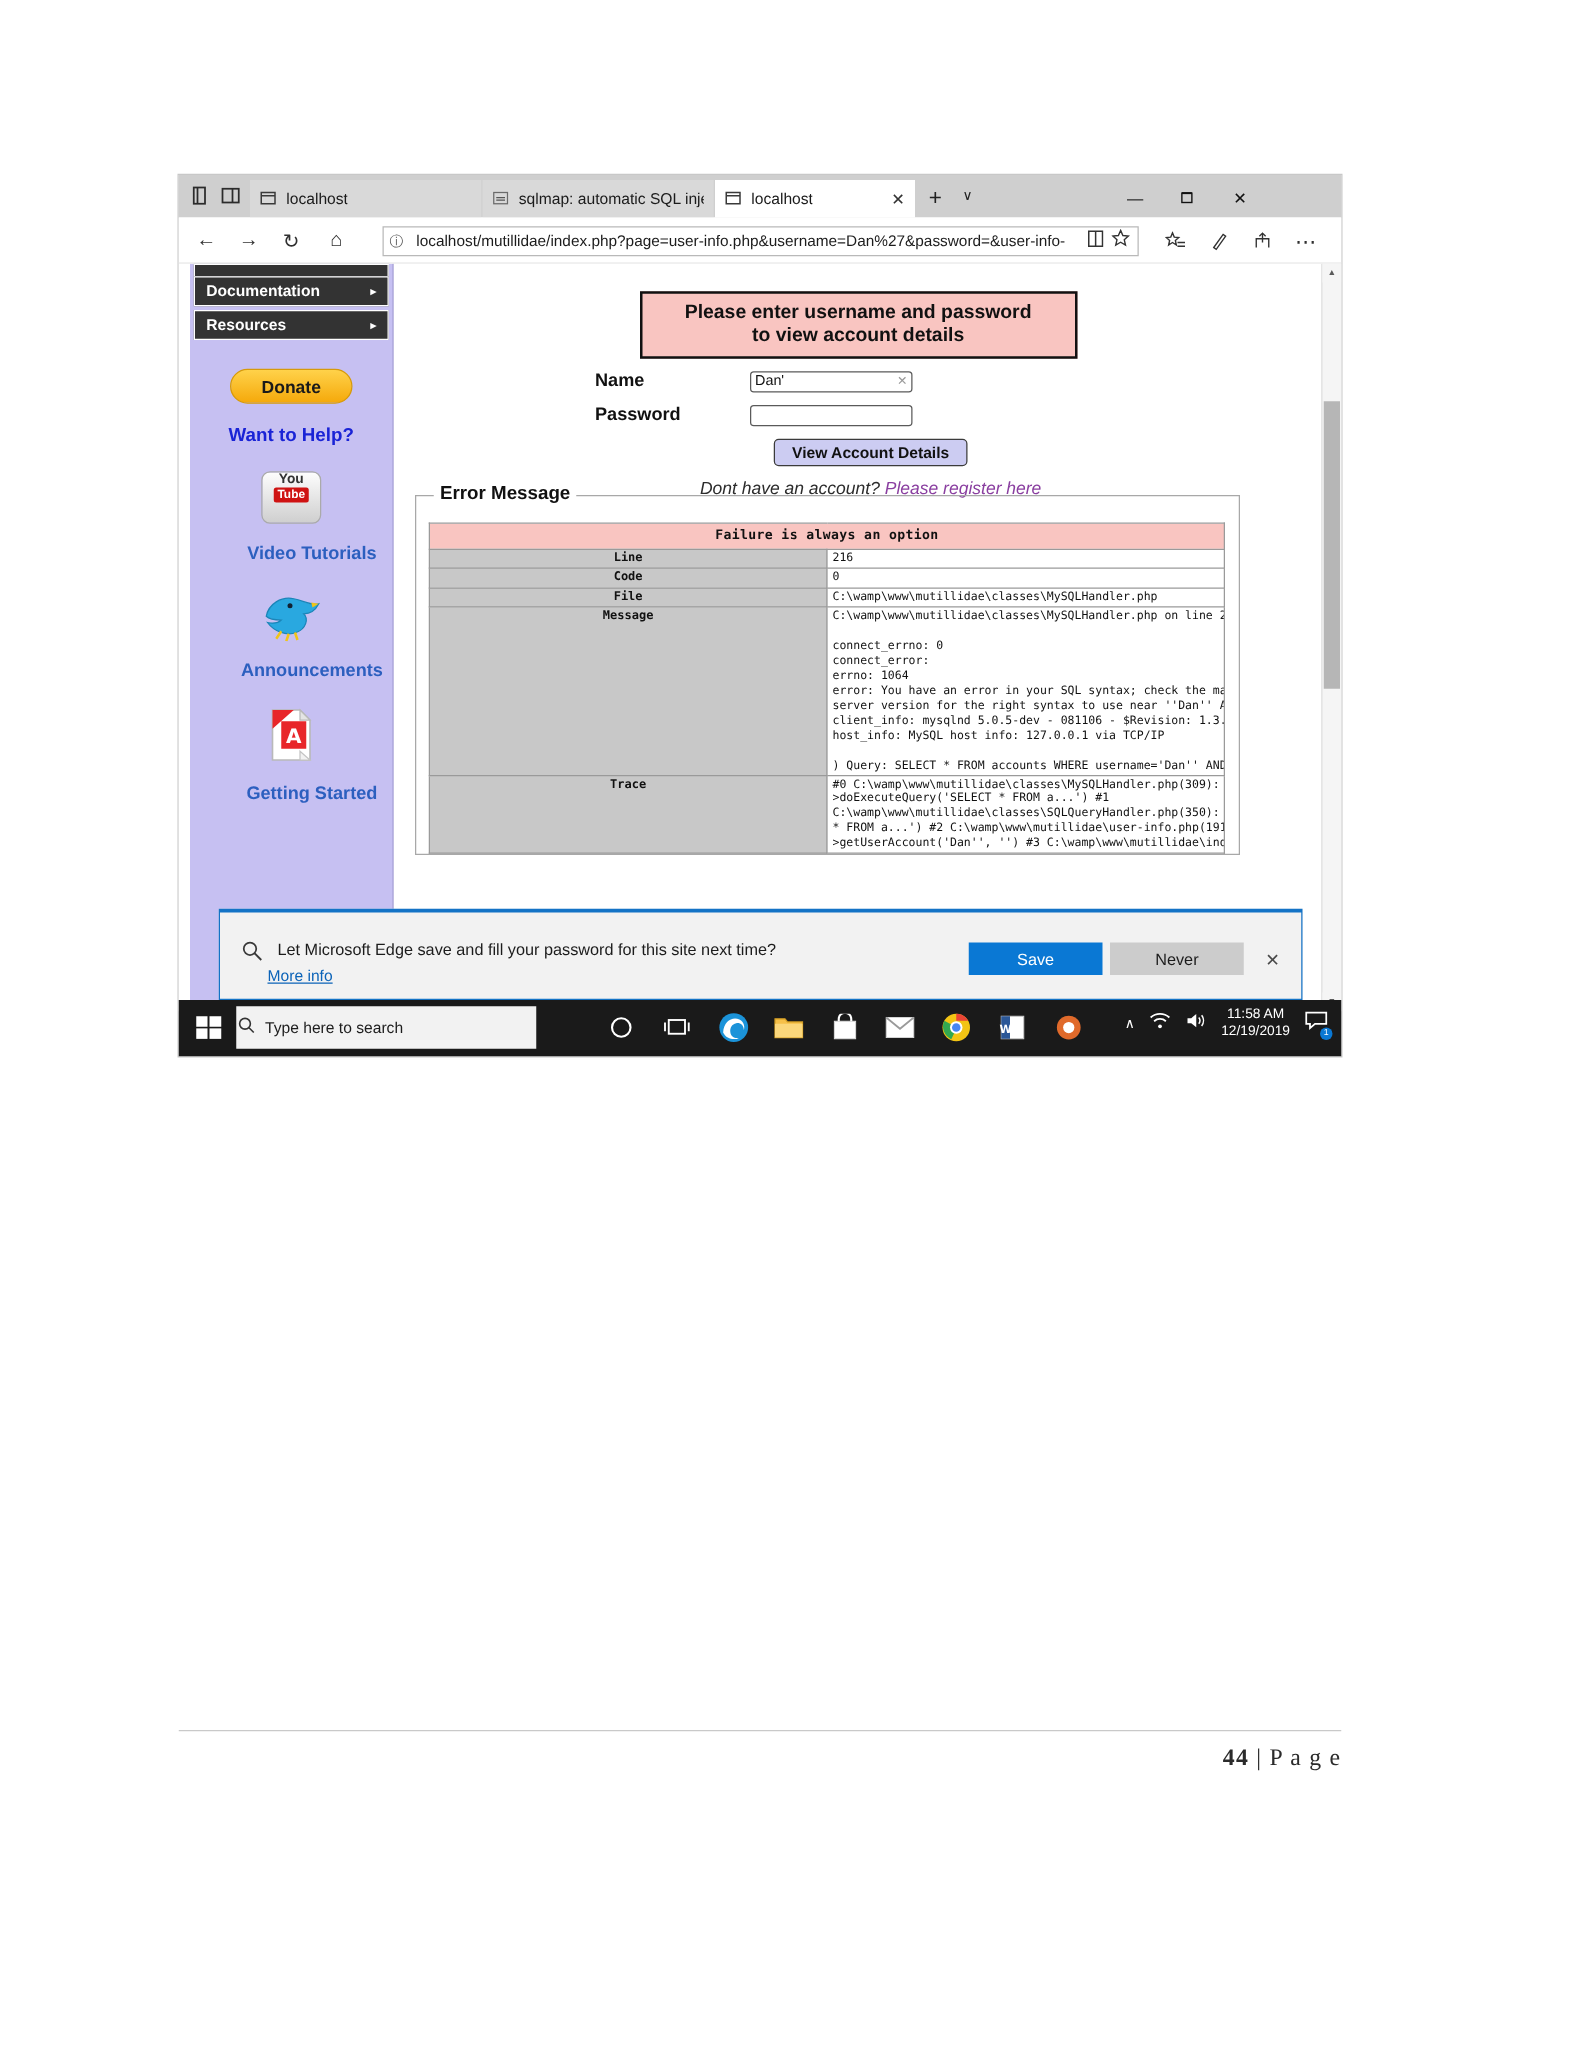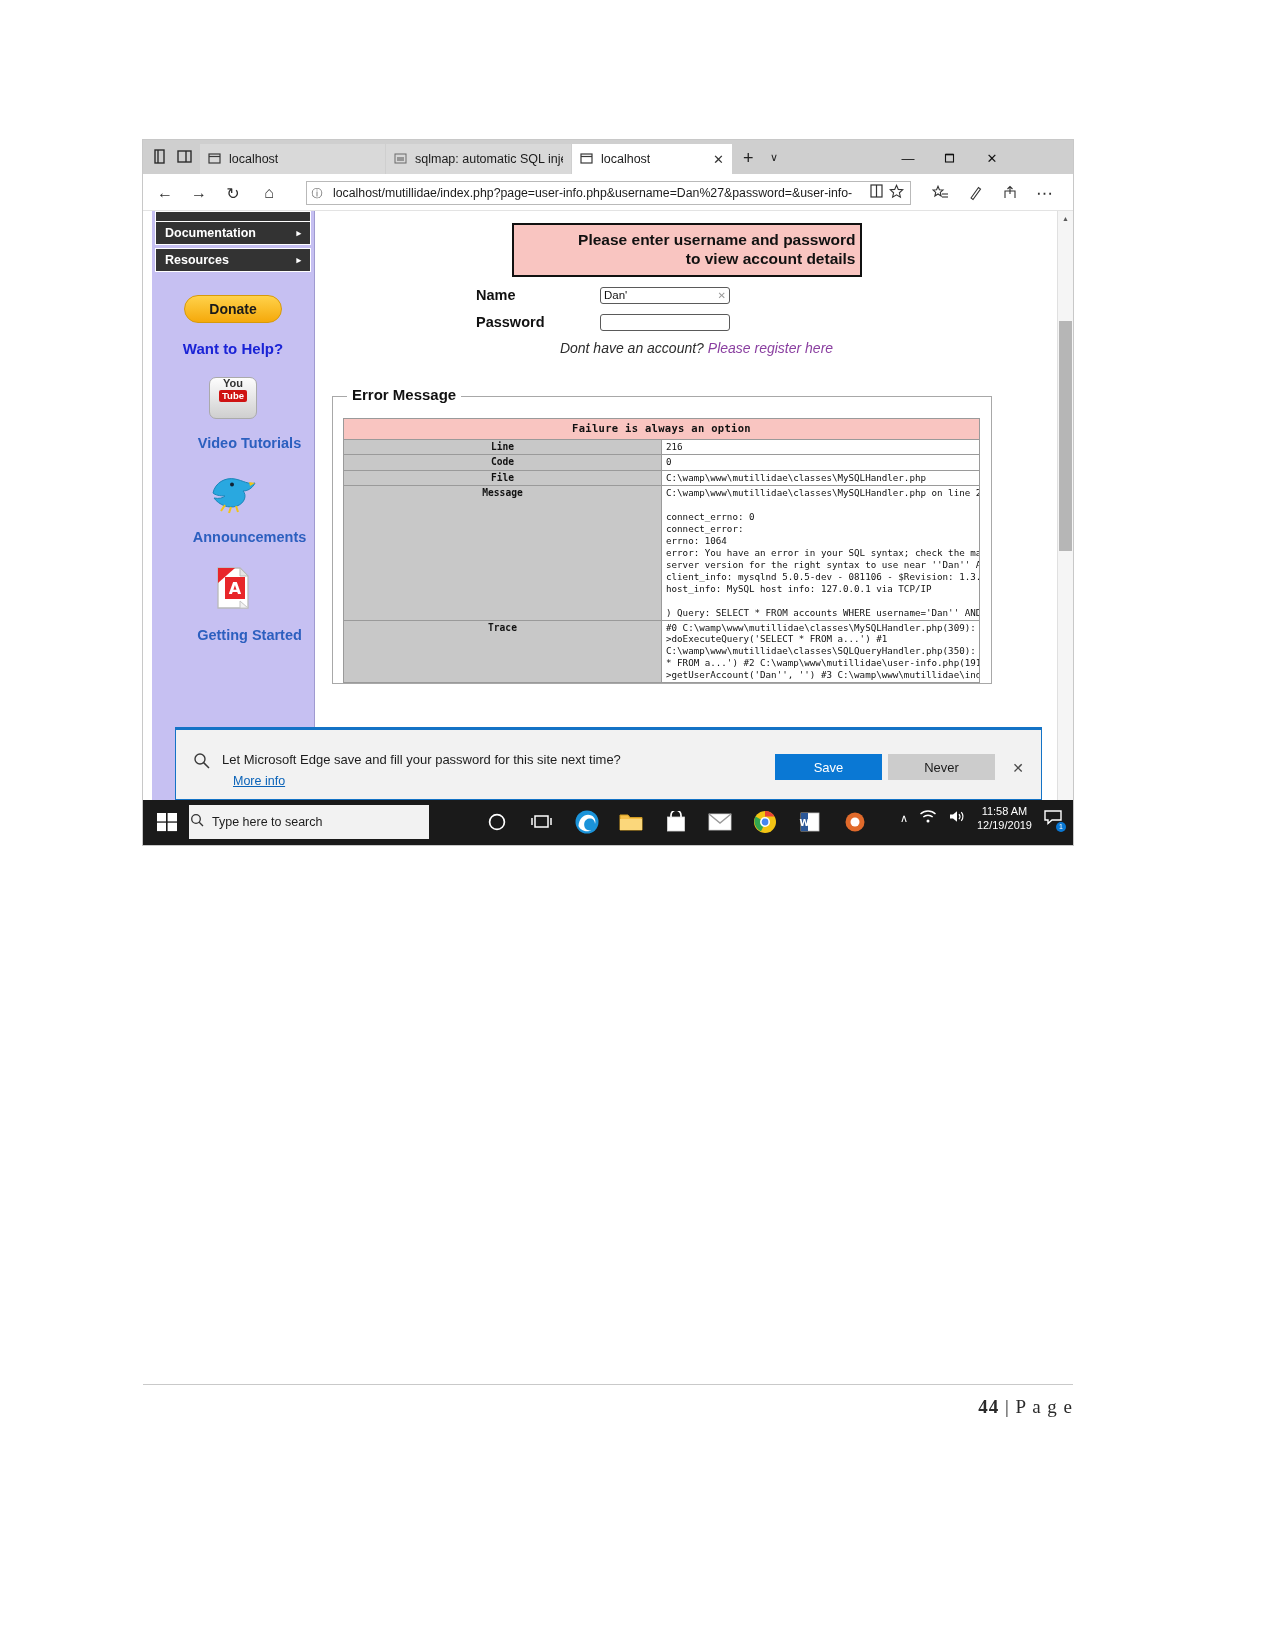--- a/index.html
+++ b/index.html
@@ -68,22 +68,22 @@
   .ico-yt{width:46px;height:40px;margin:0 auto;background:linear-gradient(#fdfdfd,#cfcfcf);
           border:1px solid #aaa;border-radius:7px;display:flex;flex-direction:column;
           align-items:center;gap:1px;}
   .ico-yt .you{font-size:11px;font-weight:bold;color:#333;line-height:1;}
   .ico-yt .tube{font-size:9.5px;font-weight:bold;color:#fff;background:#cf1312;border-radius:2px;padding:0 3px;line-height:12px;}
   .ico-tw{width:56px;height:42px;margin:0 auto;}
   .ico-pdf{width:40px;height:46px;margin:0 auto;}
 
   
   .content{position:absolute;left:172px;top:0;width:743px;height:598px;background:#ffffff;}
-  .banner{margin:12px auto 0;width:350px;background:#f9c5c1;border:2px solid #111;
-          text-align:right;font-size:15.5px;font-weight:bold;color:#111;line-height:1.22;padding:6px 4px;
+  .banner{margin:22px auto 0;width:350px;background:#f9c5c1;border:2px solid #111;
+          text-align:center;font-size:15.5px;font-weight:bold;color:#111;line-height:1.22;padding:6px 4px;
           box-sizing:border-box;}
   .formrow{display:flex;align-items:center;margin-top:10px;padding-left:161px;}
   .formrow .flabel{width:124px;font-size:14.5px;font-weight:bold;color:#111;}
   .finput{width:130px;height:17px;border:1px solid #5a5a5a;border-radius:3px;background:#fff;
           display:flex;align-items:center;box-sizing:border-box;padding:0 3px;}
   .finput .fval{font-size:11.5px;color:#111;flex:1;font-family:"Liberation Sans",sans-serif;}
   .finput .fclear{font-size:10px;color:#9a9a9a;}
   .btnrow{text-align:center;margin-top:10px;padding-left:20px;}
   .vbtn{display:inline-block;background:#ccccf2;border:1px solid #3b3b3b;border-radius:4px;
         font-size:12.5px;font-weight:bold;color:#111;padding:3px 14px;}
@@ -101,21 +101,21 @@
           letter-spacing:.3px;}
   .ekey{background:#c8c8c8;text-align:center;width:80px;font-weight:bold;font-size:9.6px;}
   .eval{background:#ffffff;white-space:pre;overflow:hidden;}
   .ekey-mid{background:#c8c8c8;text-align:center;vertical-align:middle;font-weight:bold;font-size:9.6px;}
 
   
   .notif{position:absolute;left:175px;top:727px;width:867px;height:73px;background:#f2f2f2;
          border:1px solid #1473c6;border-top:3px solid #1473c6;box-sizing:border-box;}
   .notif-ico{position:absolute;left:17px;top:22px;color:#333;}
   .notif-txt{position:absolute;left:46px;top:22px;font-size:13px;color:#1c1c1c;}
-  .notif-more{position:absolute;left:57px;top:44px;font-size:12.5px;color:#0b63b8;text-decoration:underline;}
+  .notif-more{position:absolute;left:38px;top:44px;font-size:12.5px;color:#0b63b8;text-decoration:underline;}
   .nbtn{position:absolute;top:24px;height:26px;display:flex;align-items:center;justify-content:center;
         font-size:13px;}
   .nbtn.save{left:599px;width:107px;background:#0a78d4;color:#fff;}
   .nbtn.never{left:712px;width:107px;background:#cccccc;color:#1b1b1b;}
   .nbtn.close{left:832px;top:28px;width:20px;height:20px;color:#4a4a4a;font-size:14px;background:none;}
 
   
   .aw{position:absolute;left:818px;top:730px;width:230px;text-align:center;color:#b9b9b9;pointer-events:none;}
   .aw .aw1{font-size:15.5px;}
   .aw .aw2{font-size:11px;margin-top:4px;}
@@ -318,20 +318,23 @@
           </div>
         </div>
 
         <div class="formrow">
           <div class="flabel">Password</div>
           <div class="finput">
             <span class="fval"></span>
           </div>
         </div>
 
+        <div class="btnrow">
+          <span class="vbtn">View Account Details</span>
+        </div>
 
         <div class="reg">
           <span>Dont have an account?</span>
           <span class="lnk">Please register here</span>
         </div>
 
         <div class="fset">
           <div class="fleg">Error Message</div>
           <table class="etable">
             <tbody>

